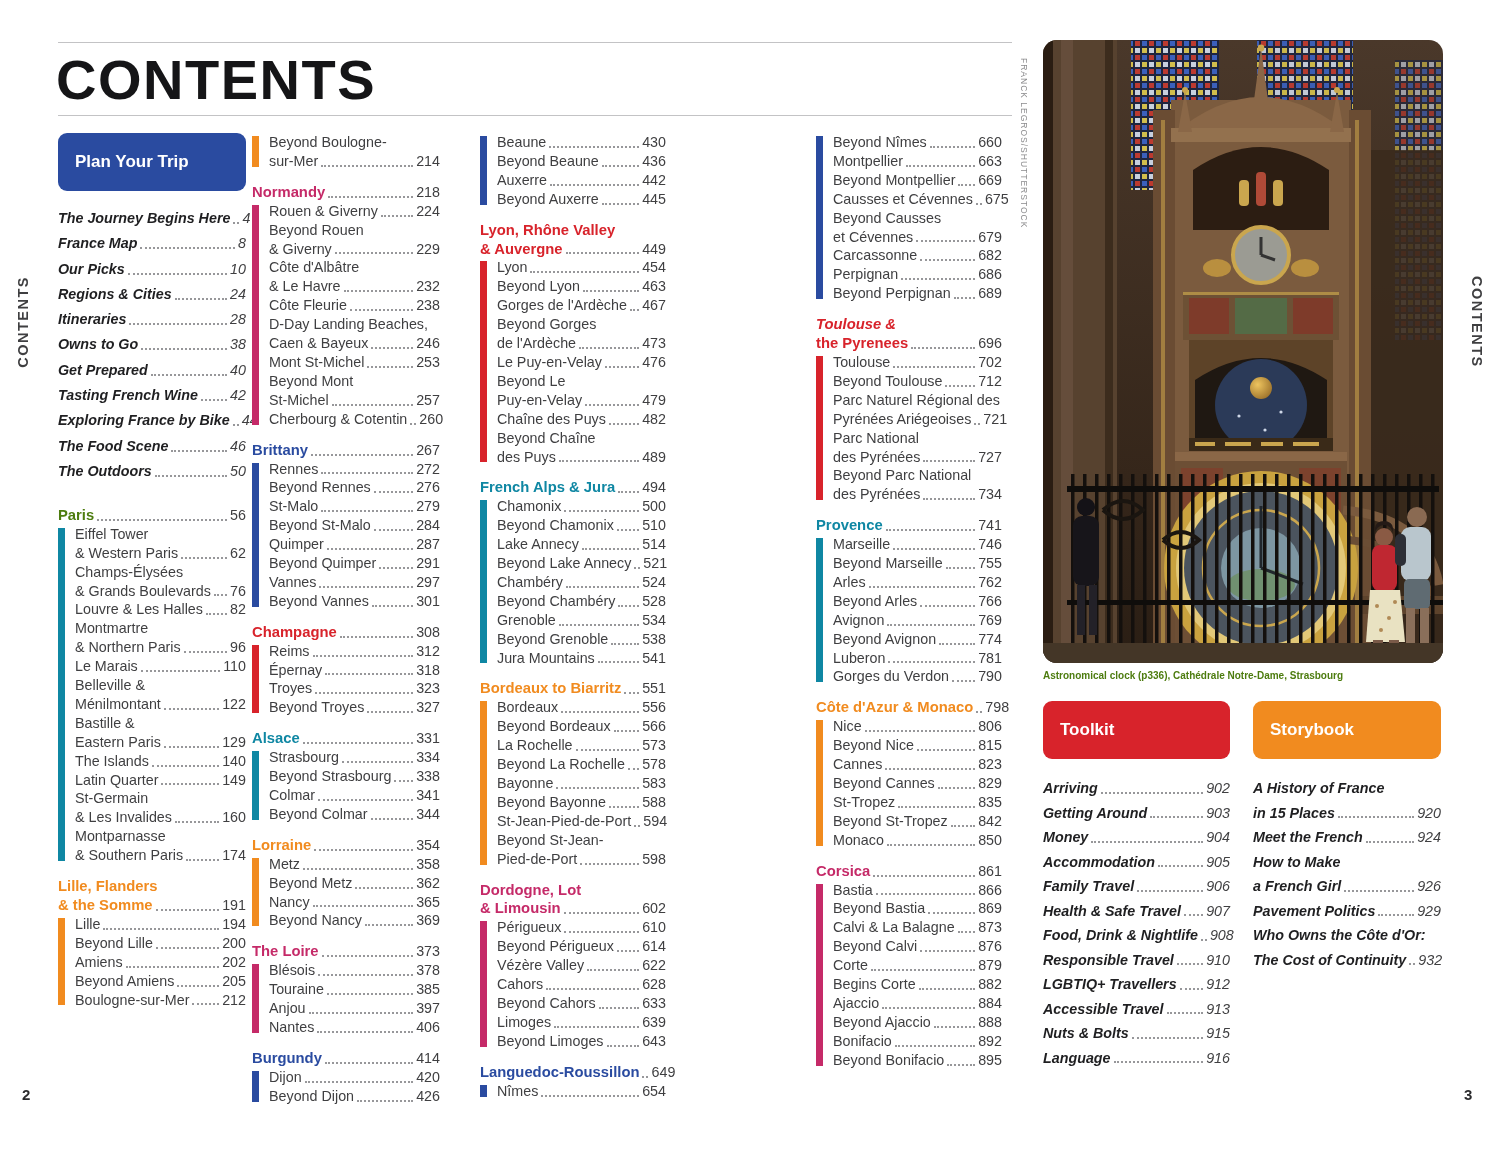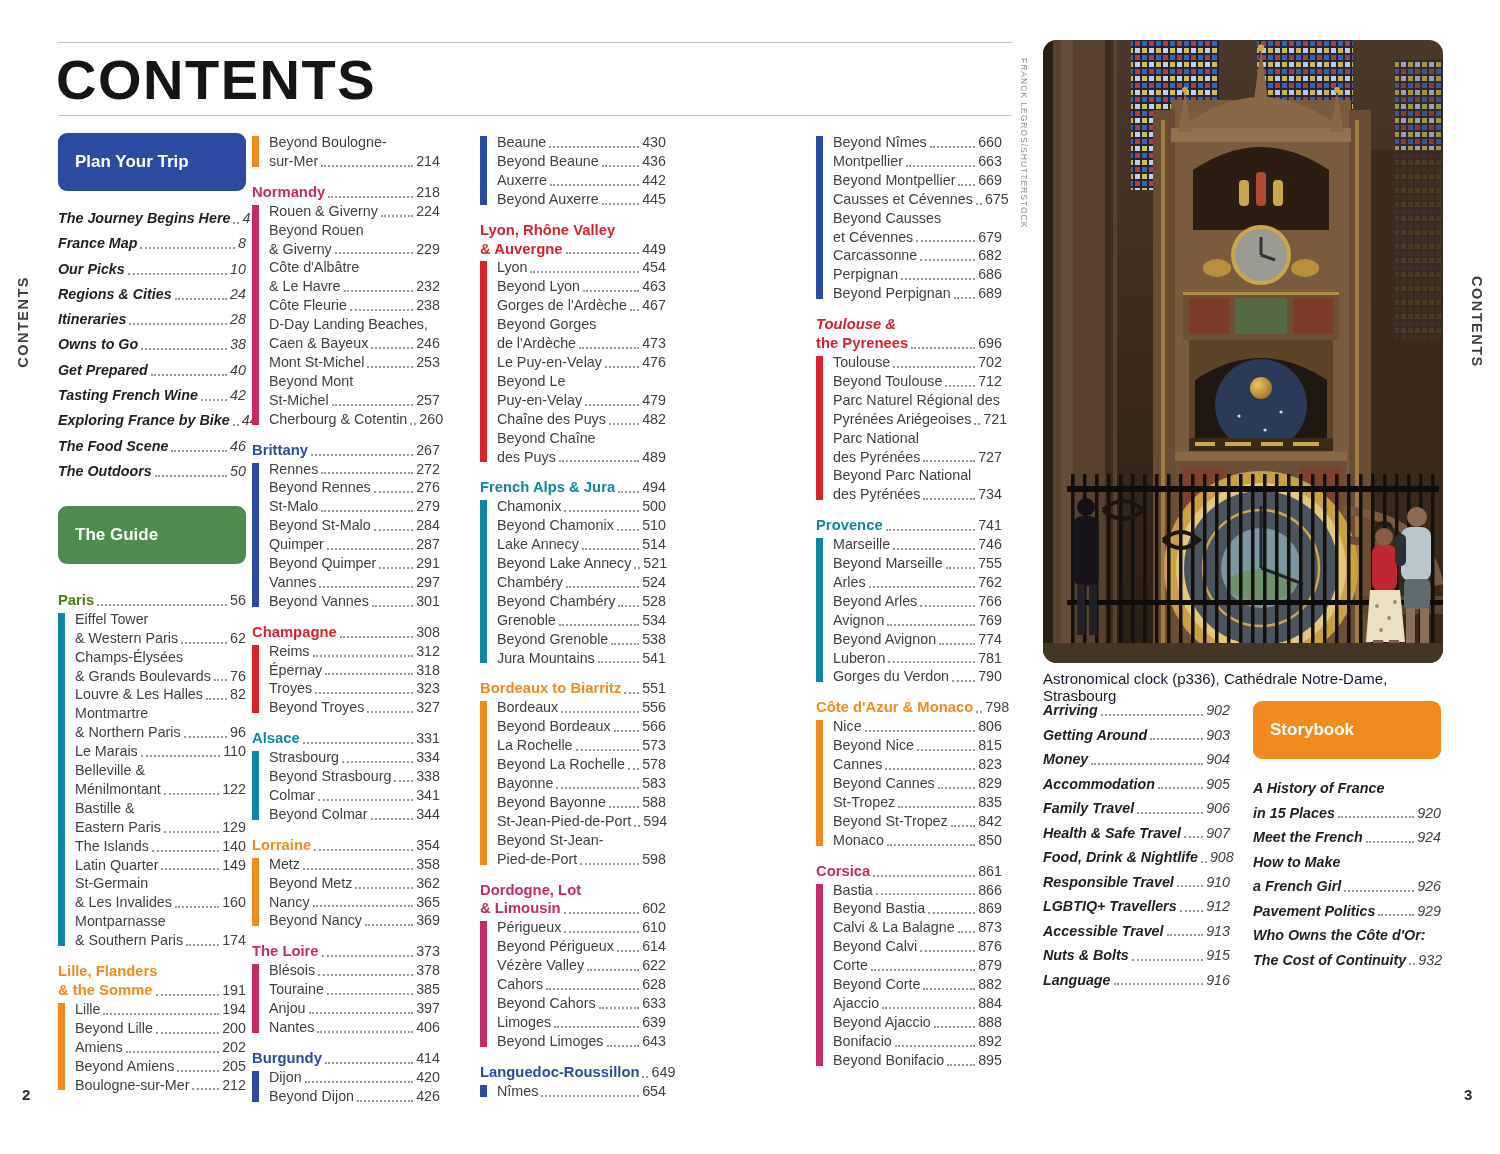--- a/index.html
+++ b/index.html
@@ -46,21 +46,21 @@
   .dots{flex:1 1 auto;min-width:6px;border-bottom:2px dotted #97979a;margin:0 3px 4px 3px;}
   .pg{white-space:nowrap;font-weight:normal;color:#3f3f41;}
   .hdr .lbl,.hdr.pre{font-weight:bold;font-size:14.8px;}
   .bold-entry{margin-bottom:6.4px;}
   .bold-entry .lbl,.bold-entry.pre,.bold-entry .pre{font-weight:bold;color:#1f1f21;}
   .tk .bold-entry{margin-bottom:5.6px;}
   
   .photo-wrap{position:absolute;left:1043px;top:40px;width:400px;height:623px;border-radius:14px;overflow:hidden;}
   .credit{position:absolute;left:1019px;top:58px;writing-mode:vertical-rl;font-size:8.5px;
           letter-spacing:1px;color:#8b8b8d;}
-  .caption{position:absolute;left:1043px;top:670px;width:402px;font-size:15px;font-weight:normal;color:#0f172a;}
+  .caption{position:absolute;left:1043px;top:670px;width:402px;font-size:10px;font-weight:bold;color:#4d7c0f;}
   
   .pagenum{position:absolute;font-size:15px;font-weight:bold;color:#2b2b2d;}
   .pn-left{left:22px;top:1086px;}
   .pn-right{left:1464px;top:1086px;}
 </style>
 </head>
 <body>
 
 <div class="spread">
 
@@ -155,21 +155,20 @@
           </div>
         </div>
         <div class="bold-entry">
           <div class="row ">
             <span class="lbl">The Outdoors</span>
             <span class="dots"></span>
             <span class="pg">50</span>
           </div>
         </div>
       </div>
-      <div class="btn green" style="background: rgb(77, 139, 79);">The Guide</div>
       <div class="section">
         <div class="hdr-wrap">
           <div class="row hdr">
             <span class="lbl" style="color: #4d7c0f;">Paris</span>
             <span class="dots"></span>
             <span class="pg">56</span>
           </div>
         </div>
         <div class="items">
           <span class="bar" style="background: rgb(15, 135, 163);"></span>
@@ -1021,21 +1020,21 @@
             <span class="lbl">Beyond Calvi</span>
             <span class="dots"></span>
             <span class="pg">876</span>
           </div>
           <div class="row ">
             <span class="lbl">Corte</span>
             <span class="dots"></span>
             <span class="pg">879</span>
           </div>
           <div class="row ">
-            <span class="lbl">Beyond Corte</span>
+            <span class="lbl">Begins Corte</span>
             <span class="dots"></span>
             <span class="pg">882</span>
           </div>
           <div class="row ">
             <span class="lbl">Ajaccio</span>
             <span class="dots"></span>
             <span class="pg">884</span>
           </div>
           <div class="row ">
             <span class="lbl">Beyond Ajaccio</span>
@@ -1183,20 +1182,21 @@
       <rect x="360" y="608" width="14" height="6" fill="#2b2622"></rect>
       <rect x="375" y="608" width="14" height="6" fill="#2b2622"></rect>
 
       <rect x="0" y="603" width="400" height="20" fill="#443627"></rect>
     </svg>
   </div>
   <div class="credit">FRANCK LEGROS/SHUTTERSTOCK</div>
   <div class="caption">Astronomical clock (p336), Cathédrale Notre-Dame, Strasbourg</div>
 
   <div class="col colTK tk" id="colTK">
+      <div class="btn red" style="background: rgb(216, 35, 43);">Toolkit</div>
       <div class="boldlist">
         <div class="bold-entry">
           <div class="row bold-entry">
             <span class="lbl">Arriving</span>
             <span class="dots"></span>
             <span class="pg">902</span>
           </div>
         </div>
         <div class="bold-entry">
           <div class="row bold-entry">

